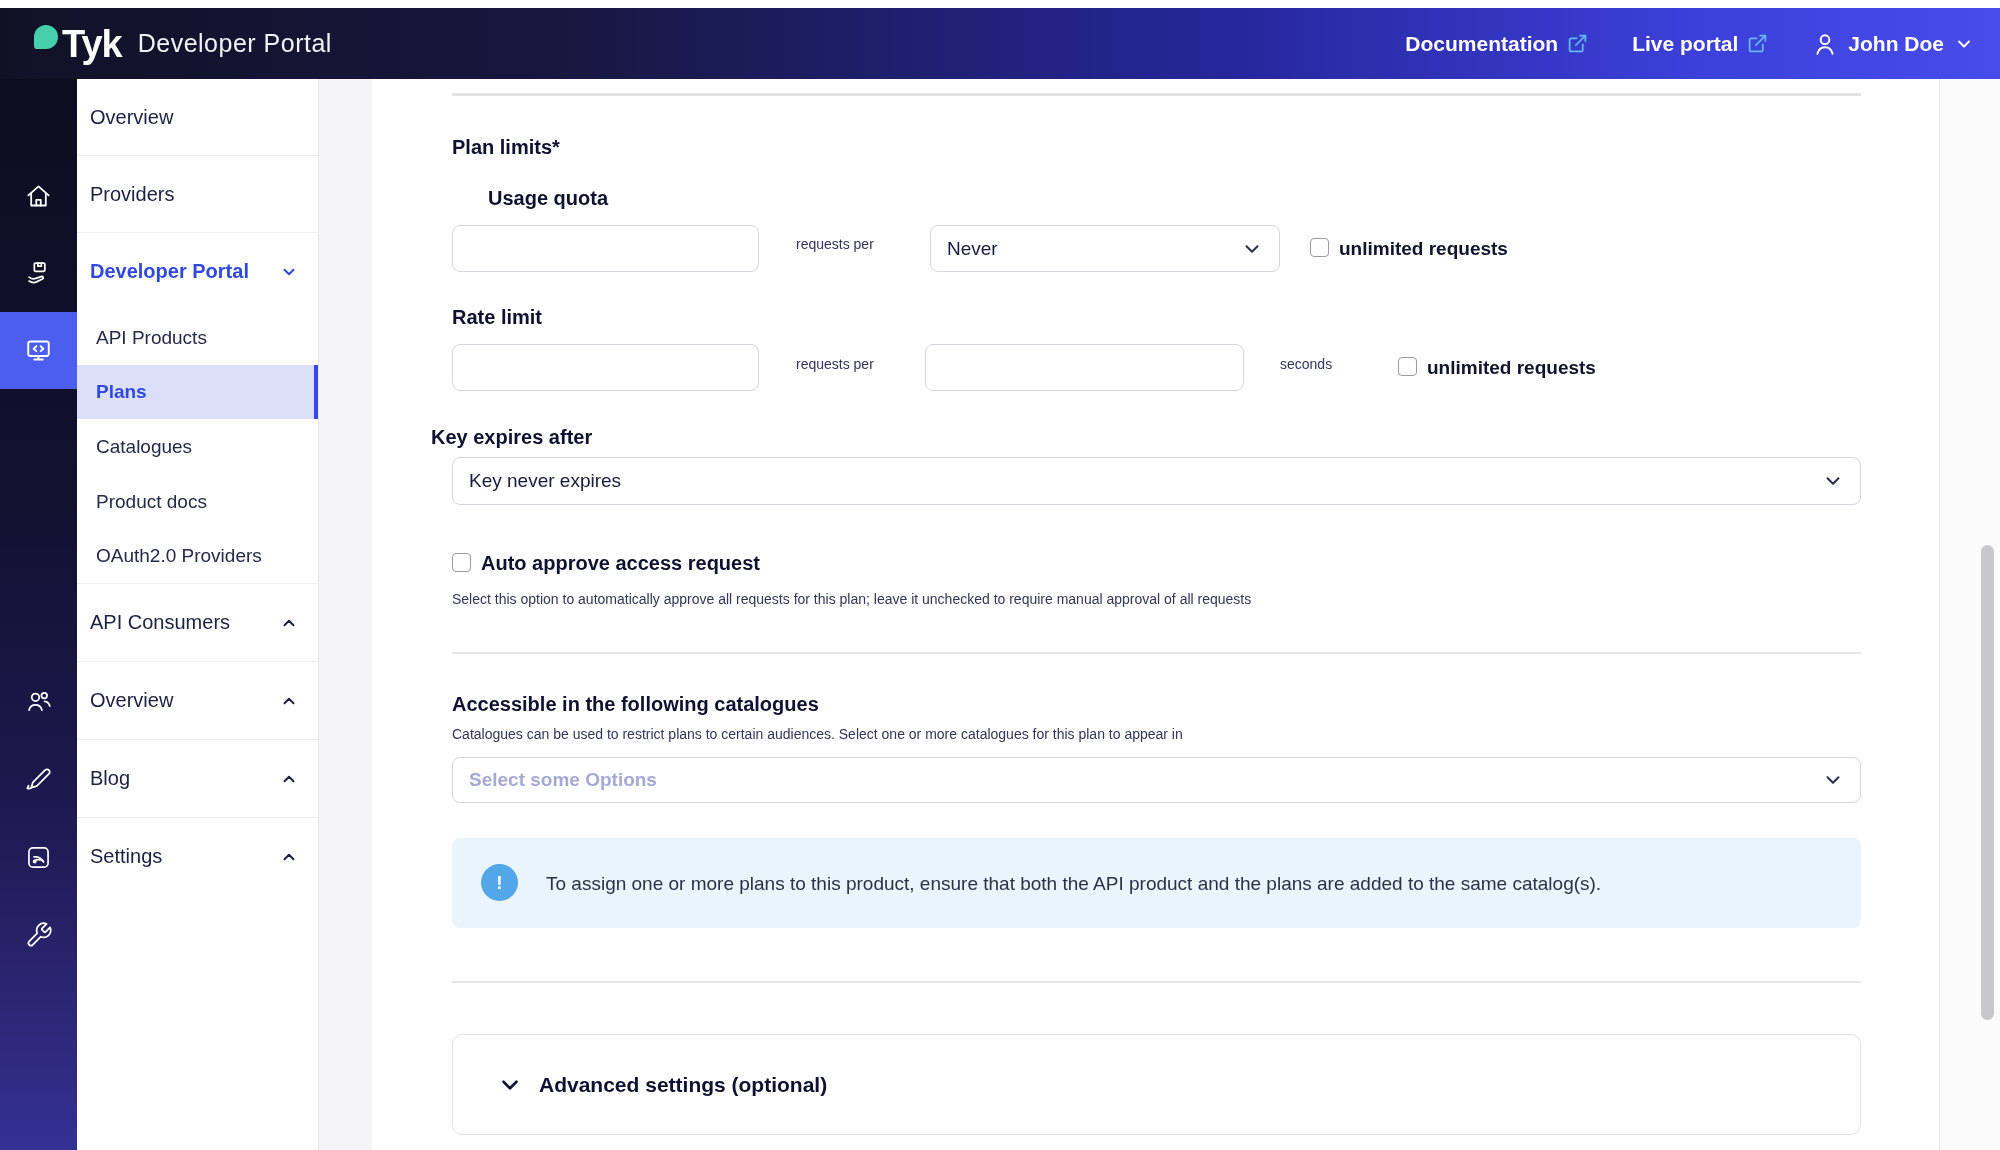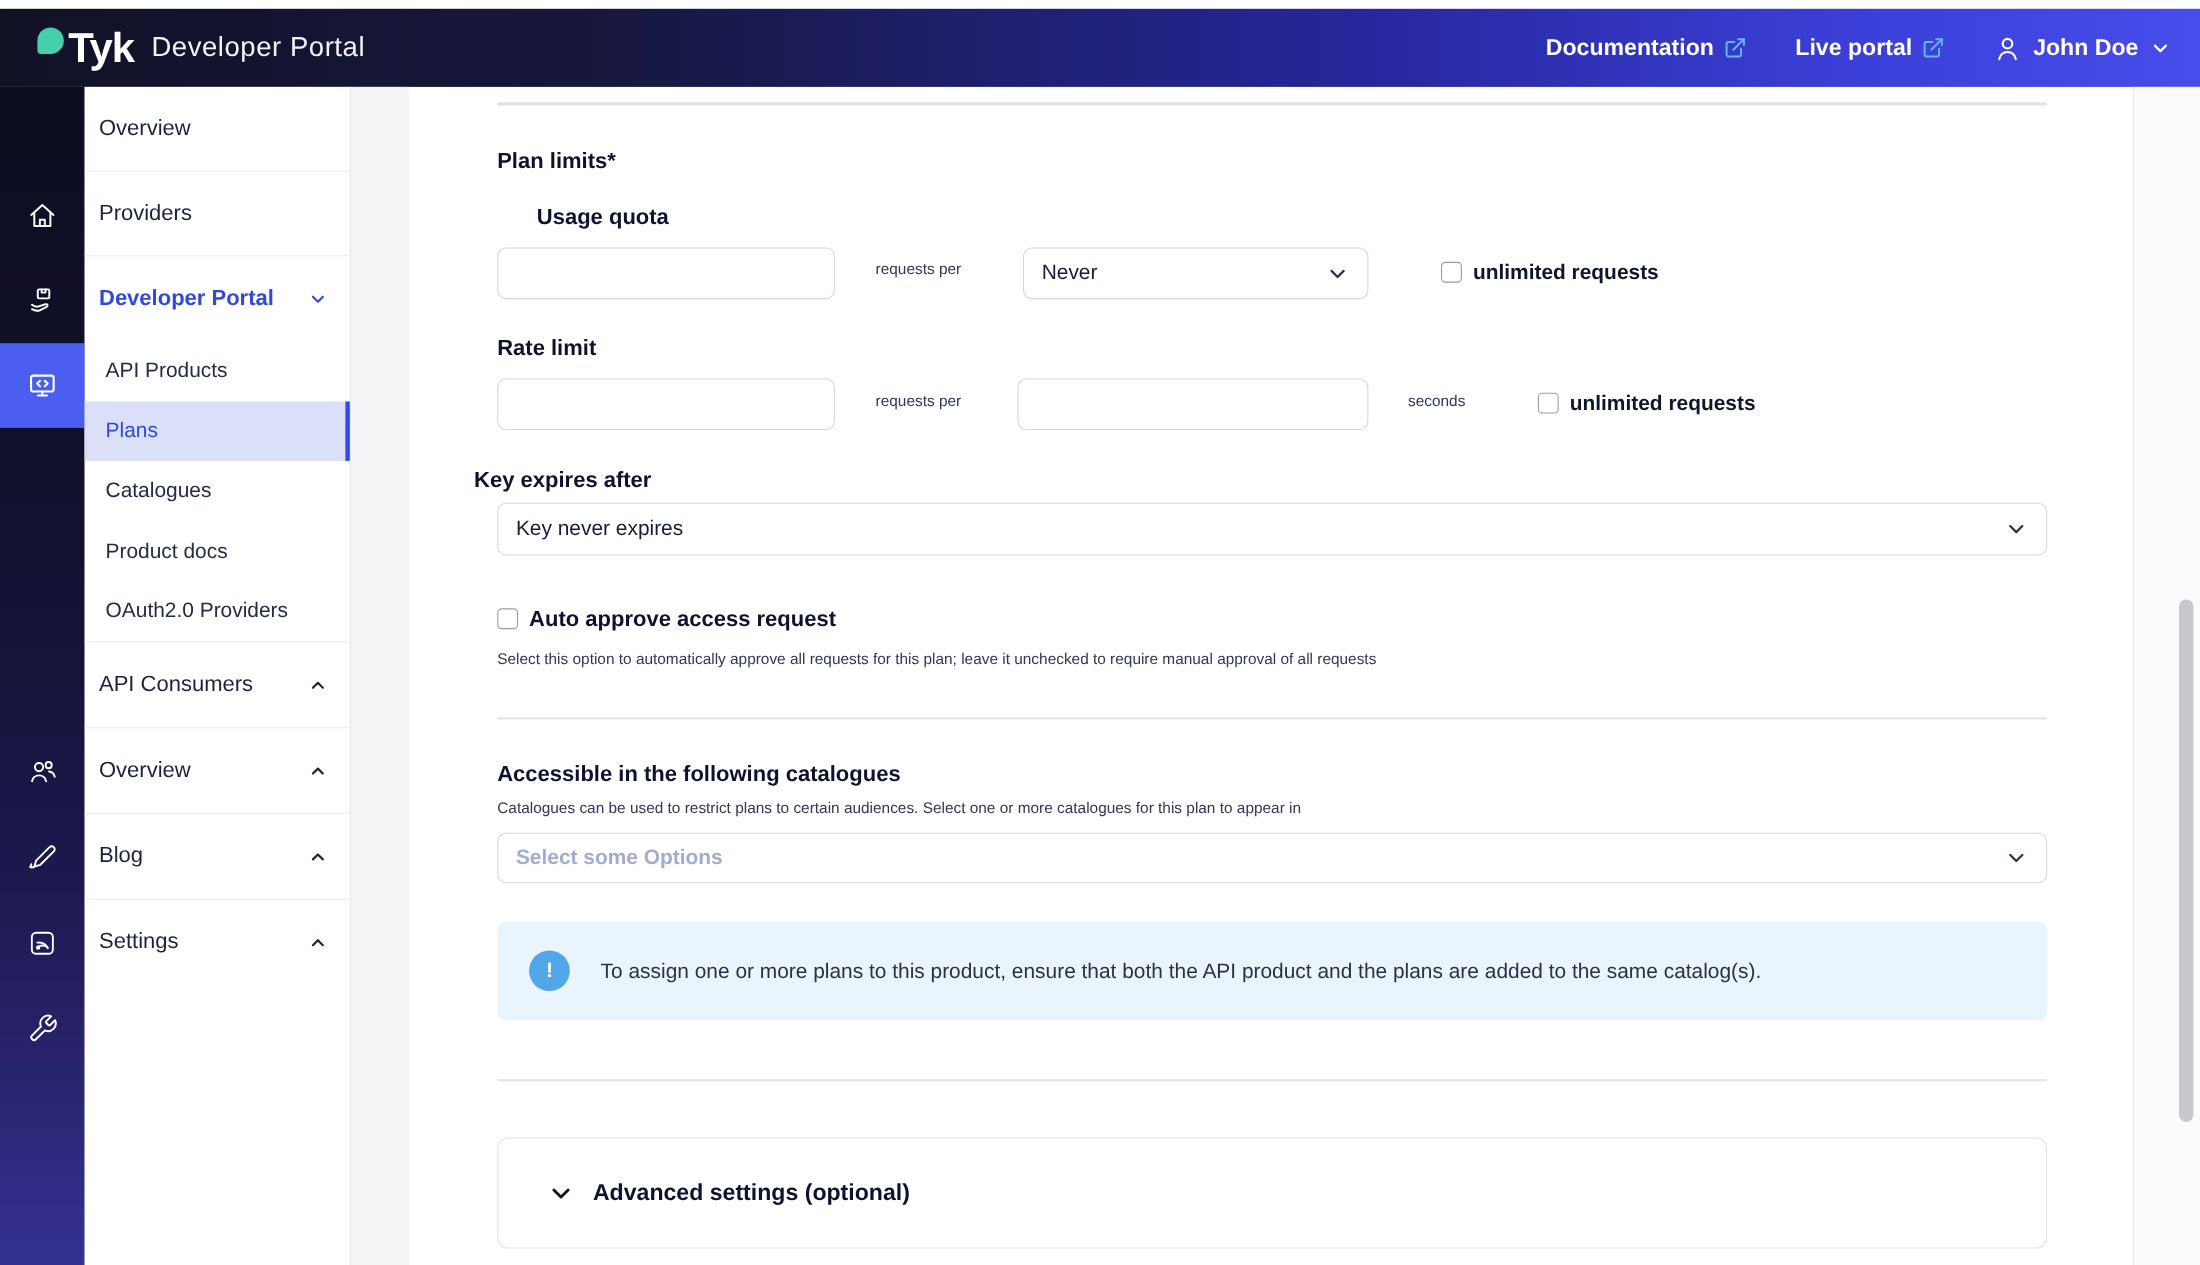--- a/index.html
+++ b/index.html
@@ -43,21 +43,21 @@
   .side-row{position:absolute;left:0;width:241px;display:flex;align-items:center;
     padding:0 20px 0 13px;box-sizing:border-box;font-size:20px;font-weight:500;color:#1b2142;cursor:pointer;}
   .side-row .chev{margin-left:auto;color:#1b2142;}
   .bord{border-bottom:1px solid #ececf1;}
   .sub{padding-left:19px;font-size:19px;font-weight:400;color:#242a49;}
   #sr-overview{top:0;height:77px;}
   #sr-providers{top:77px;height:77px;}
   #sr-devportal{top:154px;height:77px;color:#2f49e0;font-weight:700;}
   #sr-devportal .chev{color:#2f49e0;}
   #sr-apiproducts{top:231px;height:55px;}
-  #sr-plans{top:286px;height:54px;background:#dbe0f8;color:#2f49e0;font-weight:400;border-right:4px solid #3349e8;}
+  #sr-plans{top:286px;height:54px;background:#dbe0f8;color:#2f49e0;font-weight:700;border-right:4px solid #3349e8;}
   #sr-catalogues{top:340px;height:55px;}
   #sr-productdocs{top:395px;height:55px;}
   #sr-oauth{top:450px;height:55px;border-bottom:1px solid #ececf1;}
   #sr-consumers{top:505px;height:78px;}
   #sr-customise{top:583px;height:78px;}
   #sr-blog{top:661px;height:78px;gap:24px;}
   #sr-settings{top:739px;height:77px;}
 
   #gutter{left:319px;top:79px;width:53px;height:1071px;background:#f5f5f8;}
 
@@ -72,21 +72,21 @@
   .f-text{font-size:14px;color:#31365a;white-space:nowrap;}
   #plan-limits{left:452px;top:136px;}
   #usage-label{left:452px;top:187px;margin-left:36px;}
   .input{background:#fff;border:1px solid #d6d6de;border-radius:8px;box-sizing:border-box;
     font-size:19px;color:#10152e;padding:0 14px;outline:none;}
   #usage-input{left:452px;top:225px;width:307px;height:47px;}
   #usage-rp{left:796px;top:236px;}
   .select{background:#fff;border:1px solid #d6d6de;border-radius:8px;box-sizing:border-box;
     display:flex;align-items:center;padding:0 16px;cursor:pointer;font-size:19px;color:#171c3c;}
   .select .chev{margin-left:auto;color:#2b3052;}
-  #usage-select{left:930px;top:225px;width:314px;height:47px;align-items:center;}
+  #usage-select{left:930px;top:225px;width:350px;height:47px;align-items:center;}
   .checkbox{width:19px;height:19px;background:#fff;border:1.5px solid #9b9ba6;border-radius:4px;box-sizing:border-box;cursor:pointer;}
   #usage-cb{left:1310px;top:238px;}
   .cb-label{font-size:19px;font-weight:700;color:#10152e;white-space:nowrap;}
   #usage-cb-label{left:1339px;top:238px;}
   #rate-label{left:452px;top:306px;}
   #rate-input1{left:452px;top:344px;width:307px;height:47px;}
   #rate-rp{left:796px;top:356px;}
   #rate-input2{left:925px;top:344px;width:319px;height:47px;}
   #rate-seconds{left:1280px;top:356px;}
   #rate-cb{left:1398px;top:357px;}

